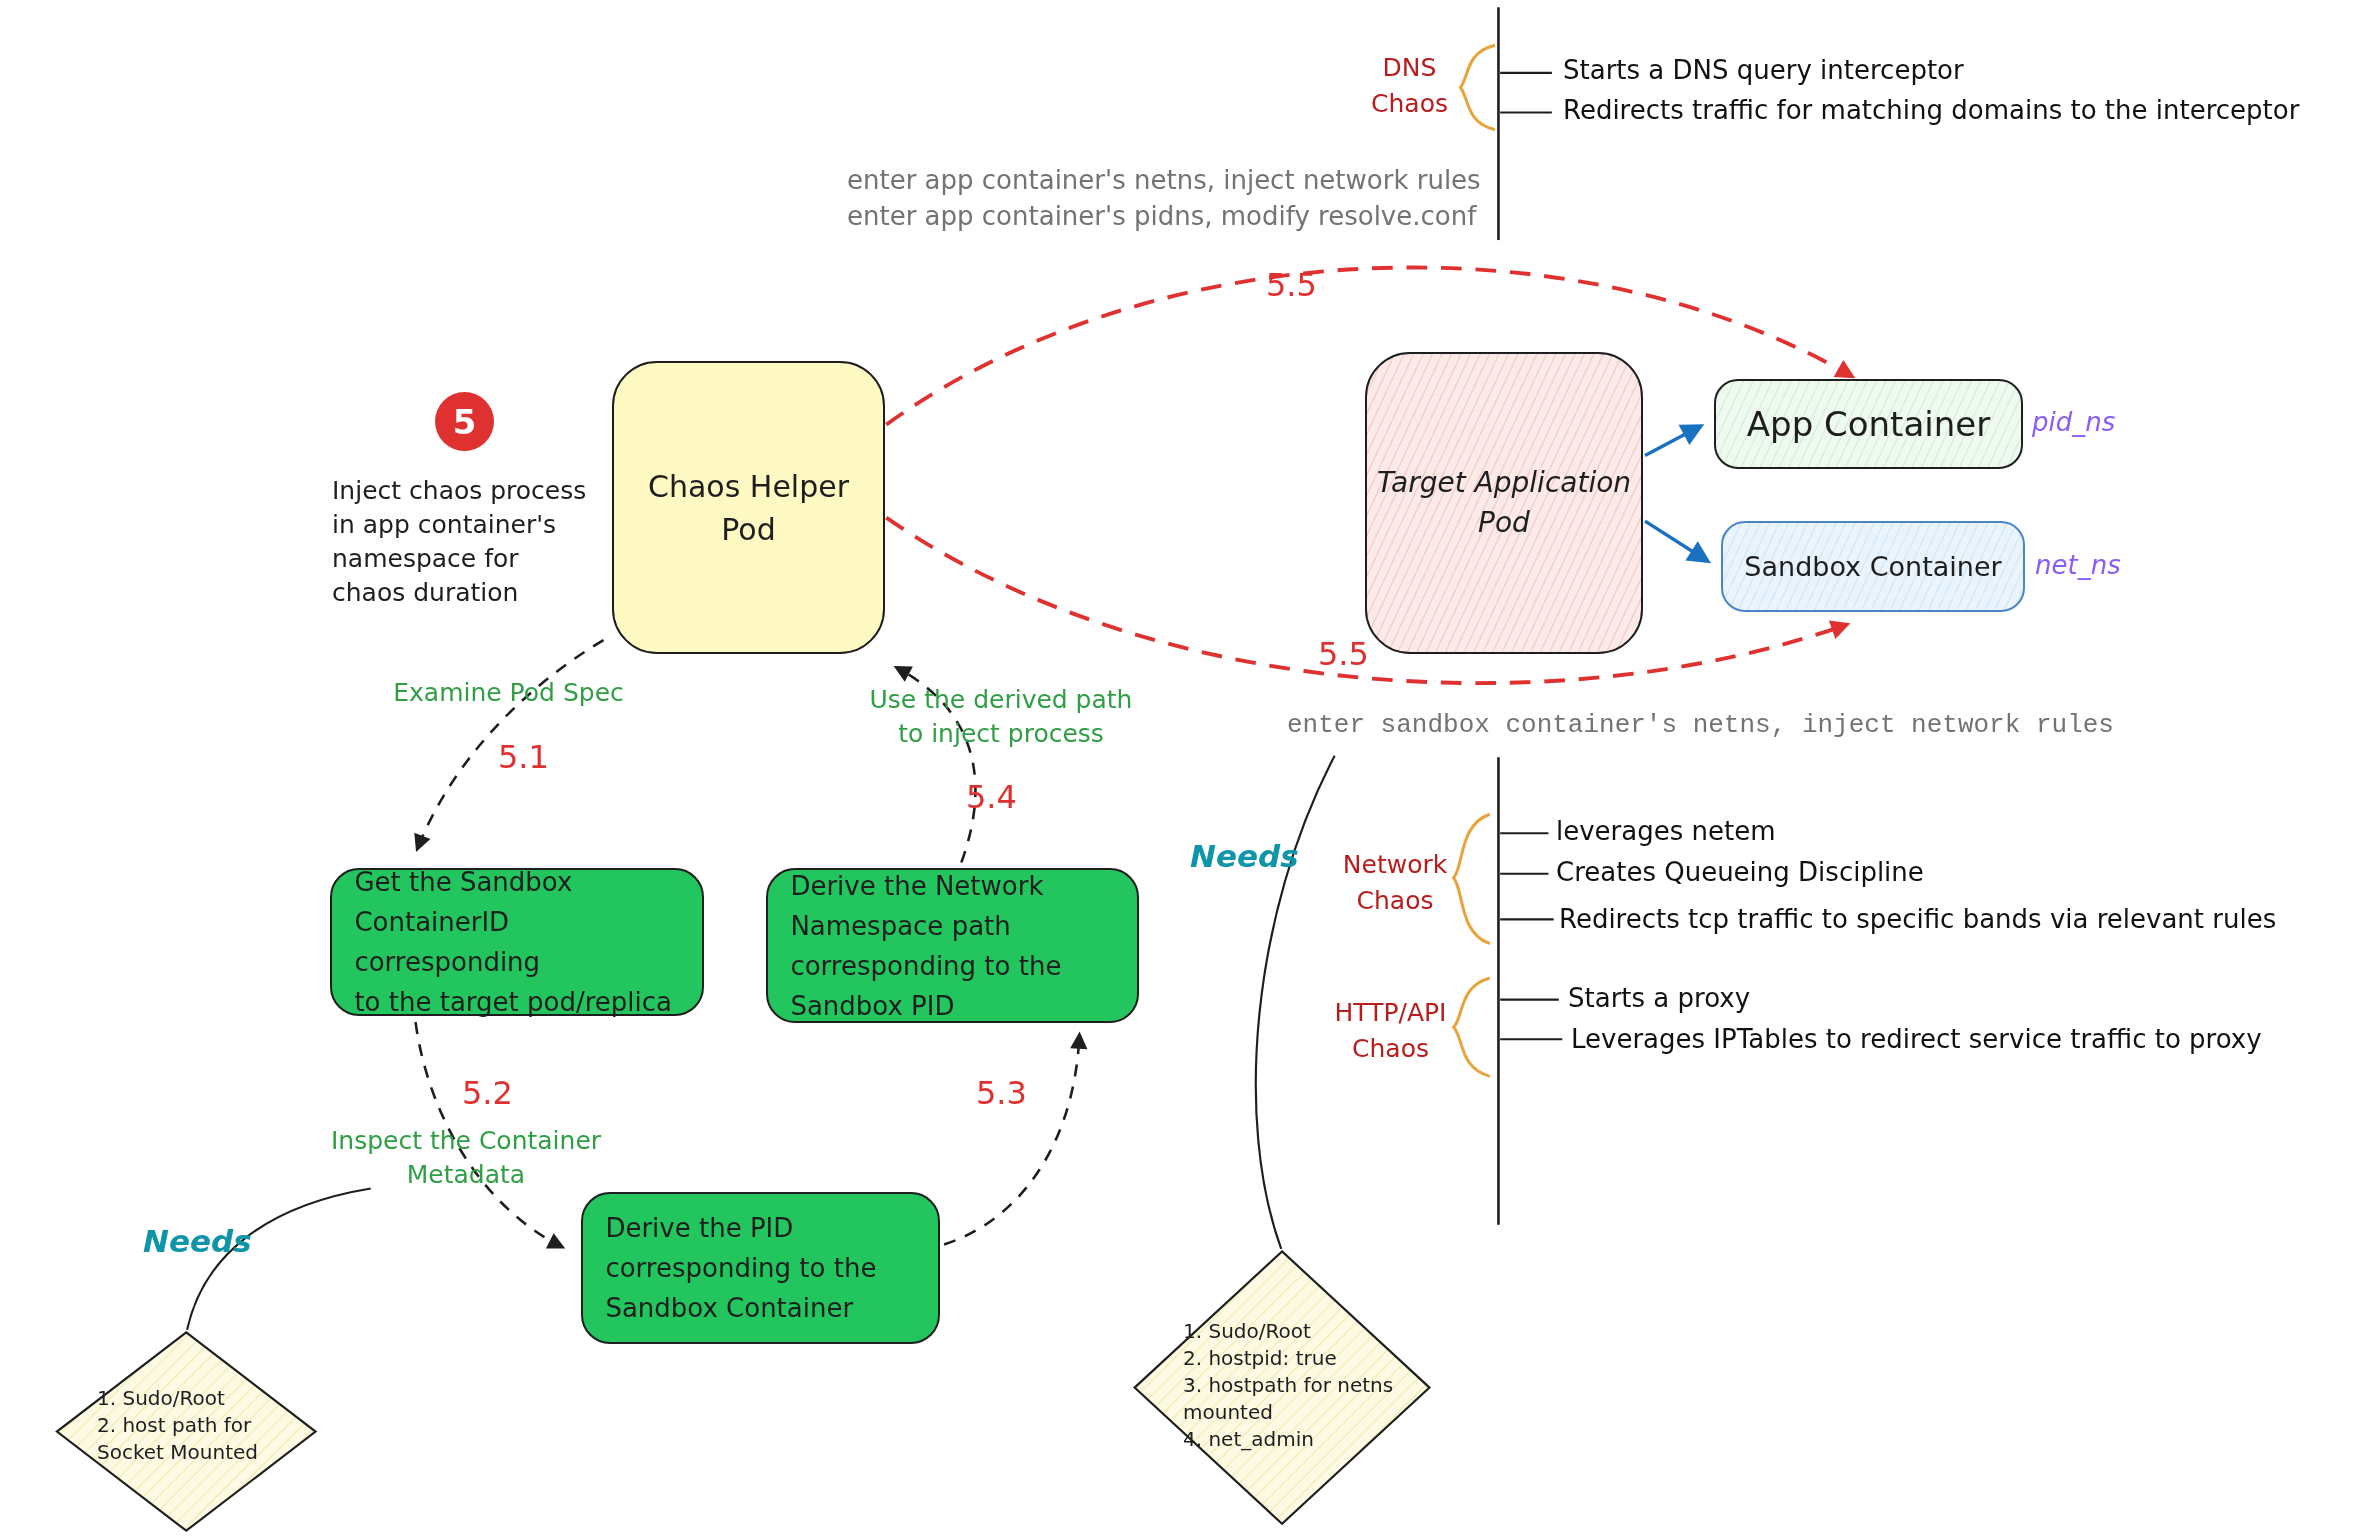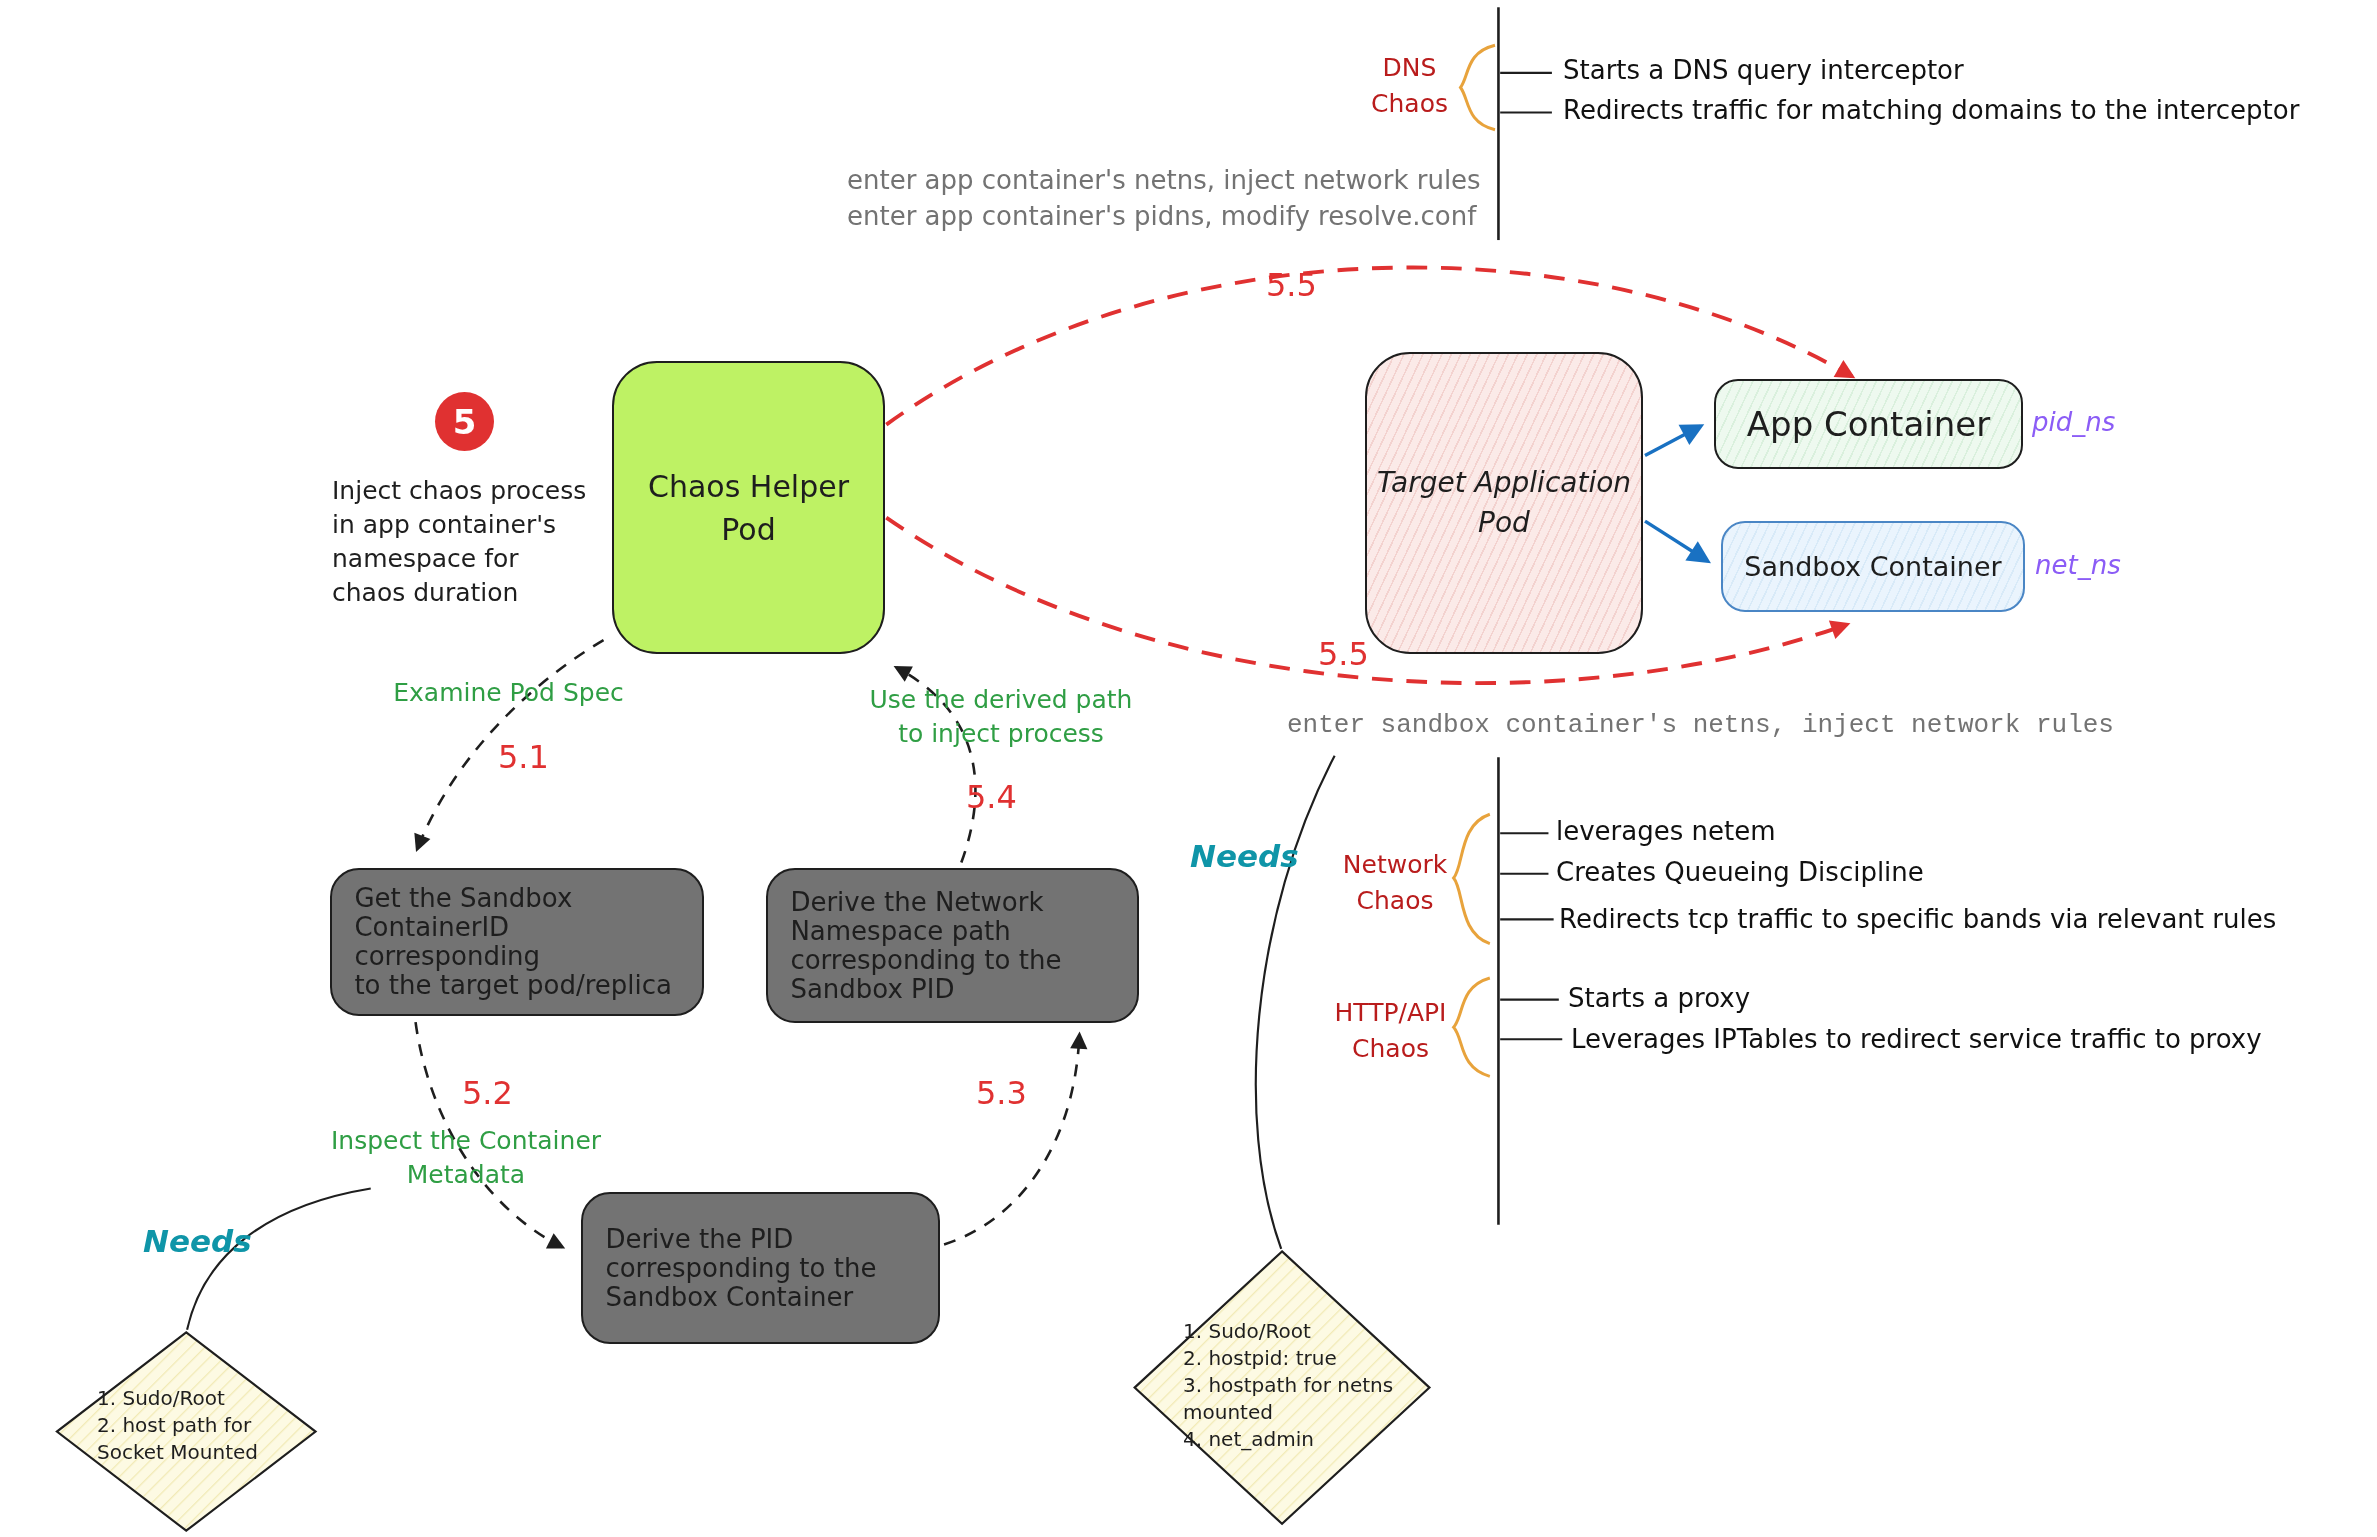--- a/index.html
+++ b/index.html
@@ -8,30 +8,30 @@
   .canvas { position: relative; width: 2377px; height: 1538px; background: #fff; overflow: hidden; }
   .preline { white-space: pre-line; }
   svg.layer { position: absolute; left: 0; top: 0; }
 
   .badge { position: absolute; width: 59px; height: 59px; border-radius: 50%;
            background: #e03131; color: #fff; display: flex; align-items: center;
            justify-content: center; font-size: 34px; font-weight: bold; }
 
   .node { position: absolute; border: 2.6px solid #1e1e1e; display: flex;
           align-items: center; justify-content: center; text-align: center; }
-  .pod-helper { background: #bef264; border-radius: 45px; font-size: 30px; line-height: 43px; }
+  .pod-helper { background: #fef9c3; border-radius: 45px; font-size: 30px; line-height: 43px; }
   .pod-target { background: repeating-linear-gradient(115deg, #fbeae8 0px, #fbeae8 7px, #f3d2cf 7px, #f3d2cf 8.6px);
                 border-radius: 45px; font-size: 28px; line-height: 40px; }
   .c-app { background: repeating-linear-gradient(115deg, #eef9ef 0px, #eef9ef 7px, #daf0dd 7px, #daf0dd 8.6px);
            border-radius: 24px; font-size: 34px; }
   .c-sandbox { background: repeating-linear-gradient(115deg, #eaf4fd 0px, #eaf4fd 7px, #d8eaf8 7px, #d8eaf8 8.6px);
                border-radius: 24px; border-color: #4a86c5; font-size: 27px; }
 
-  .task-box { position: absolute; border: 2.6px solid #1e1e1e; border-radius: 29px; background: #737373;
-              display: flex; align-items: center; padding: 14px 22.4px; font-size: 26px; line-height: 29px; }
+  .task-box { position: absolute; border: 2.6px solid #1e1e1e; border-radius: 29px; background: #22c55e;
+              display: flex; align-items: center; padding: 14px 22.4px; font-size: 26px; line-height: 40px; }
 
   .red-num { position: absolute; color: #e03131; font-size: 32px; }
   .green-label { position: absolute; color: #2f9e44; font-size: 25px; line-height: 34px; text-align: center; }
   .purple-note { position: absolute; color: #737373; font-size: 26px; line-height: 36px; }
   .orange-label { position: absolute; color: #b91c1c; font-size: 25px; line-height: 36px; text-align: center; }
   .teal-label { position: absolute; color: #0f95a8; font-size: 31px; font-style: italic; font-weight: bold; }
   .bullet { position: absolute; font-size: 26px; color: #111; white-space: nowrap; }
   .diamond-text { position: absolute; font-size: 20px; line-height: 27px; }
   .ns-tag { position: absolute; font-size: 26px; color: #8b5cf6; font-style: italic; }
   .step-note { position: absolute; font-size: 25px; line-height: 34px; }

